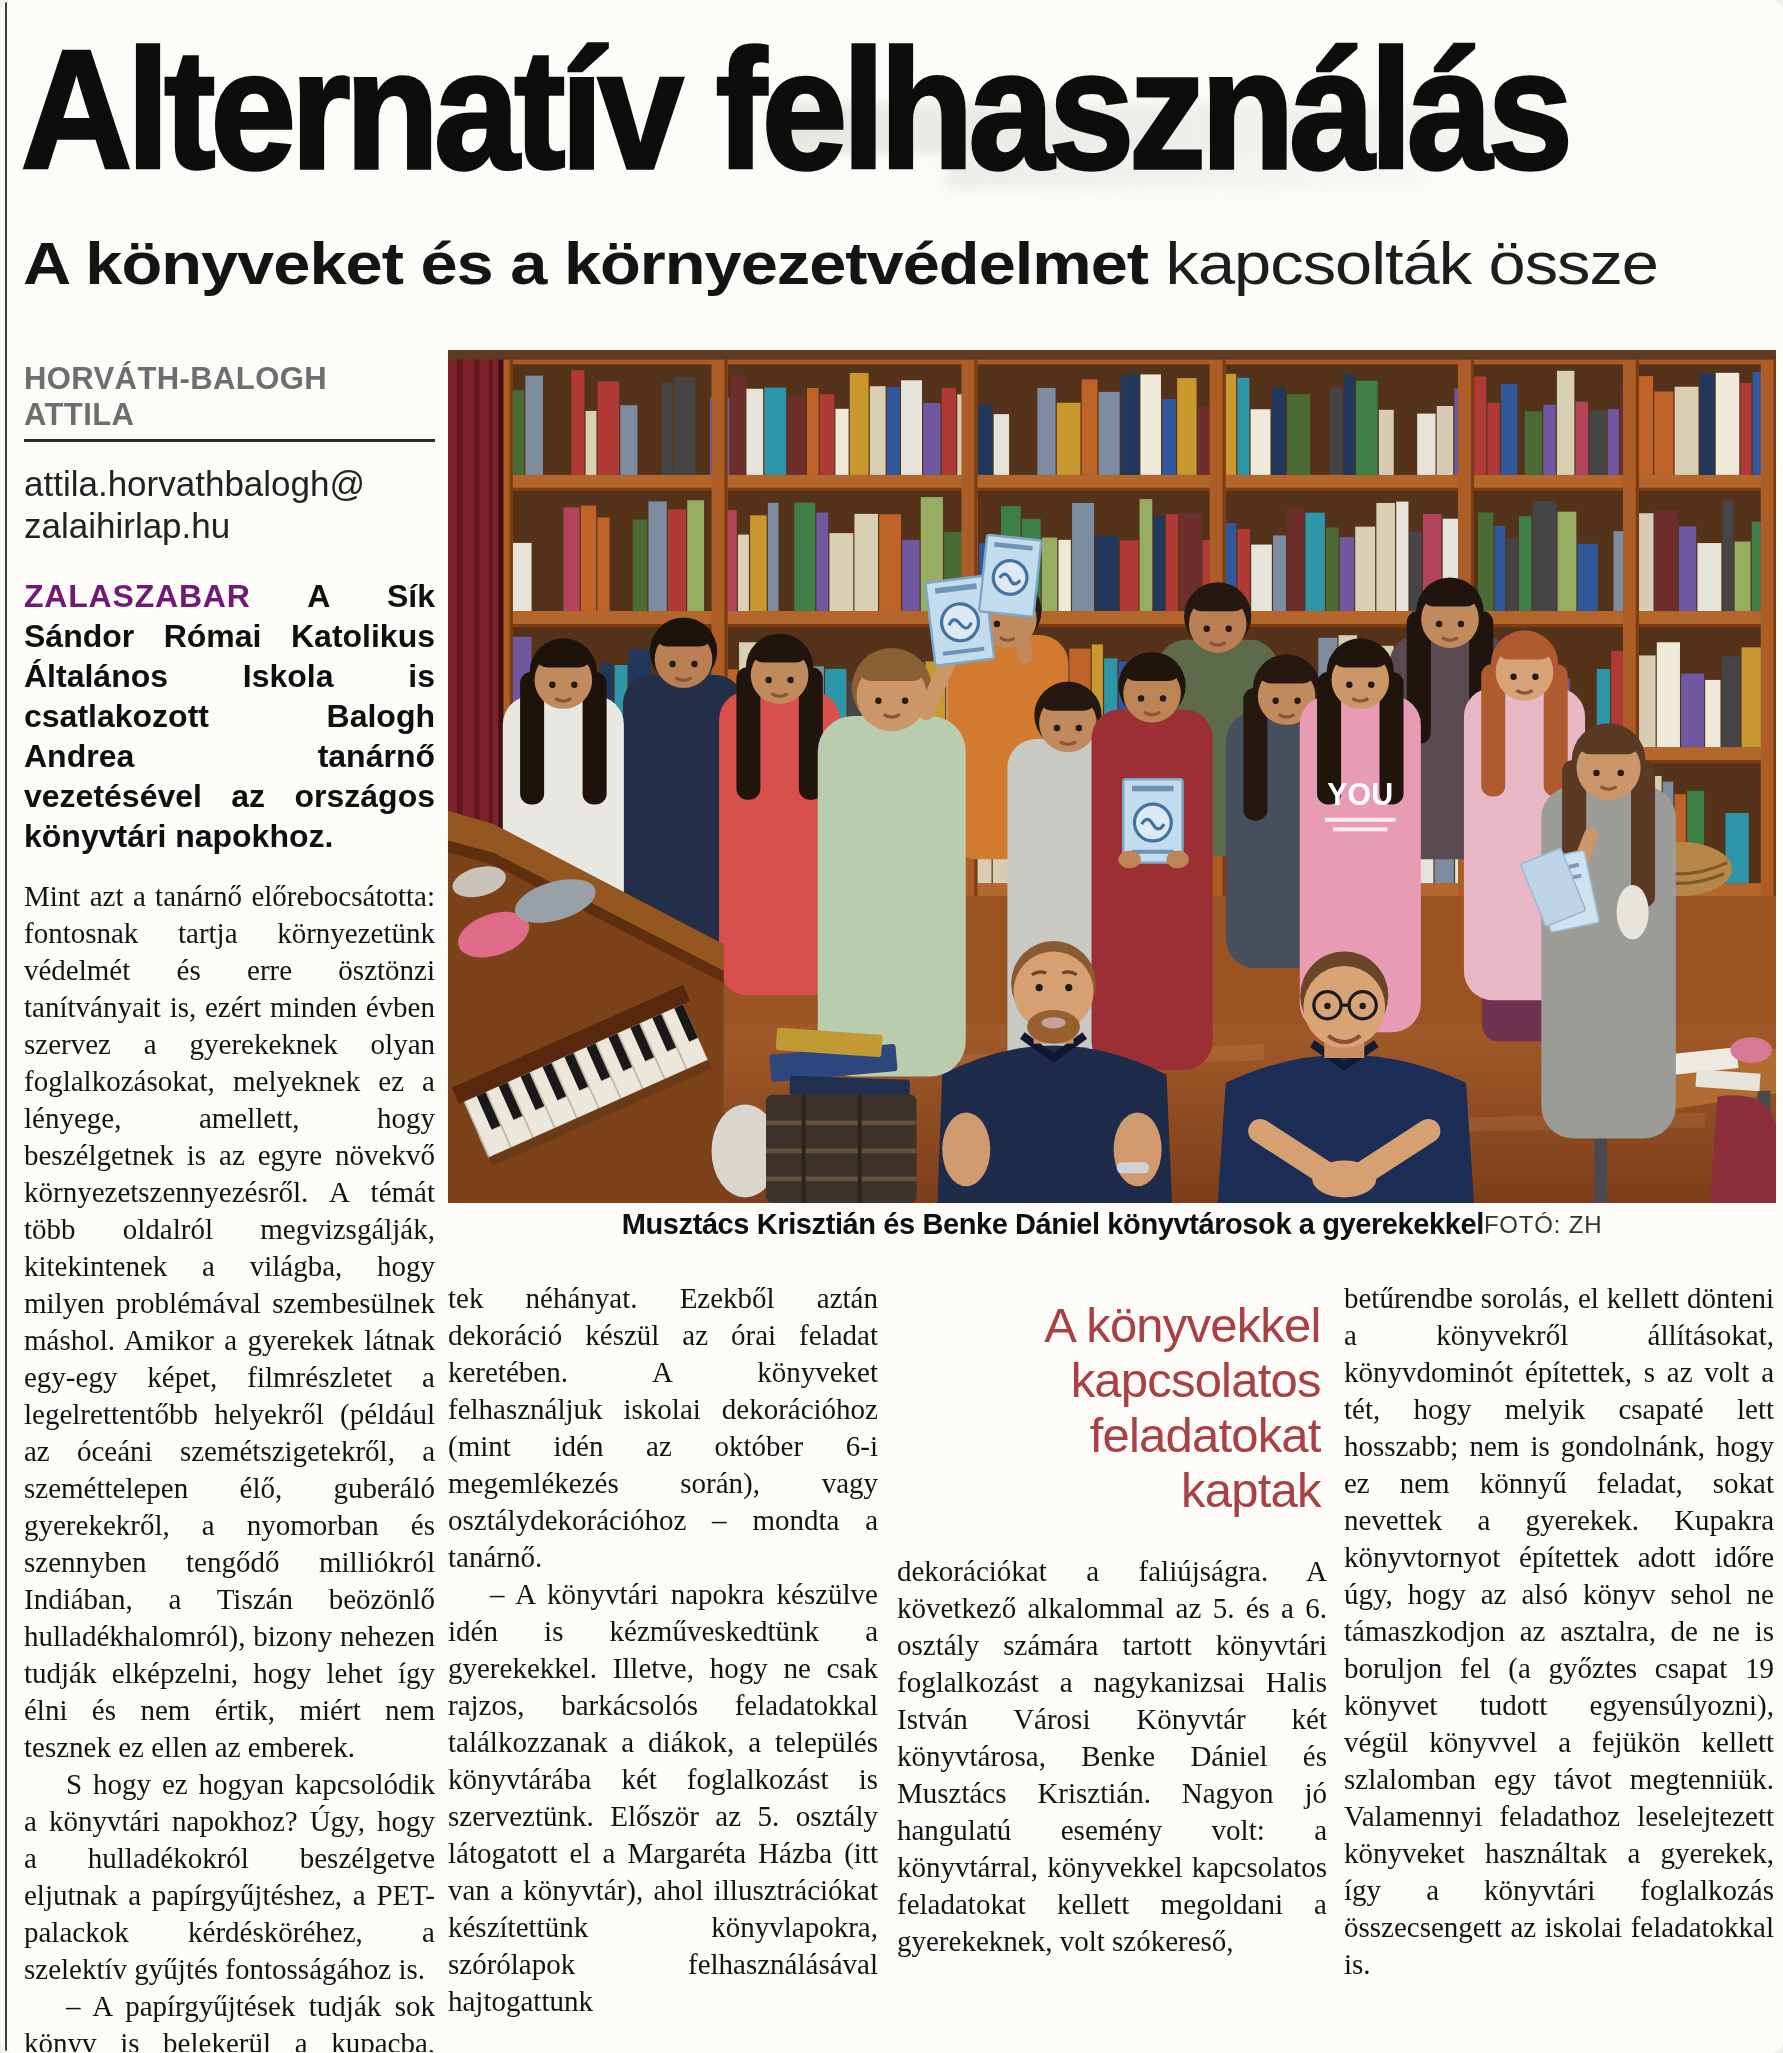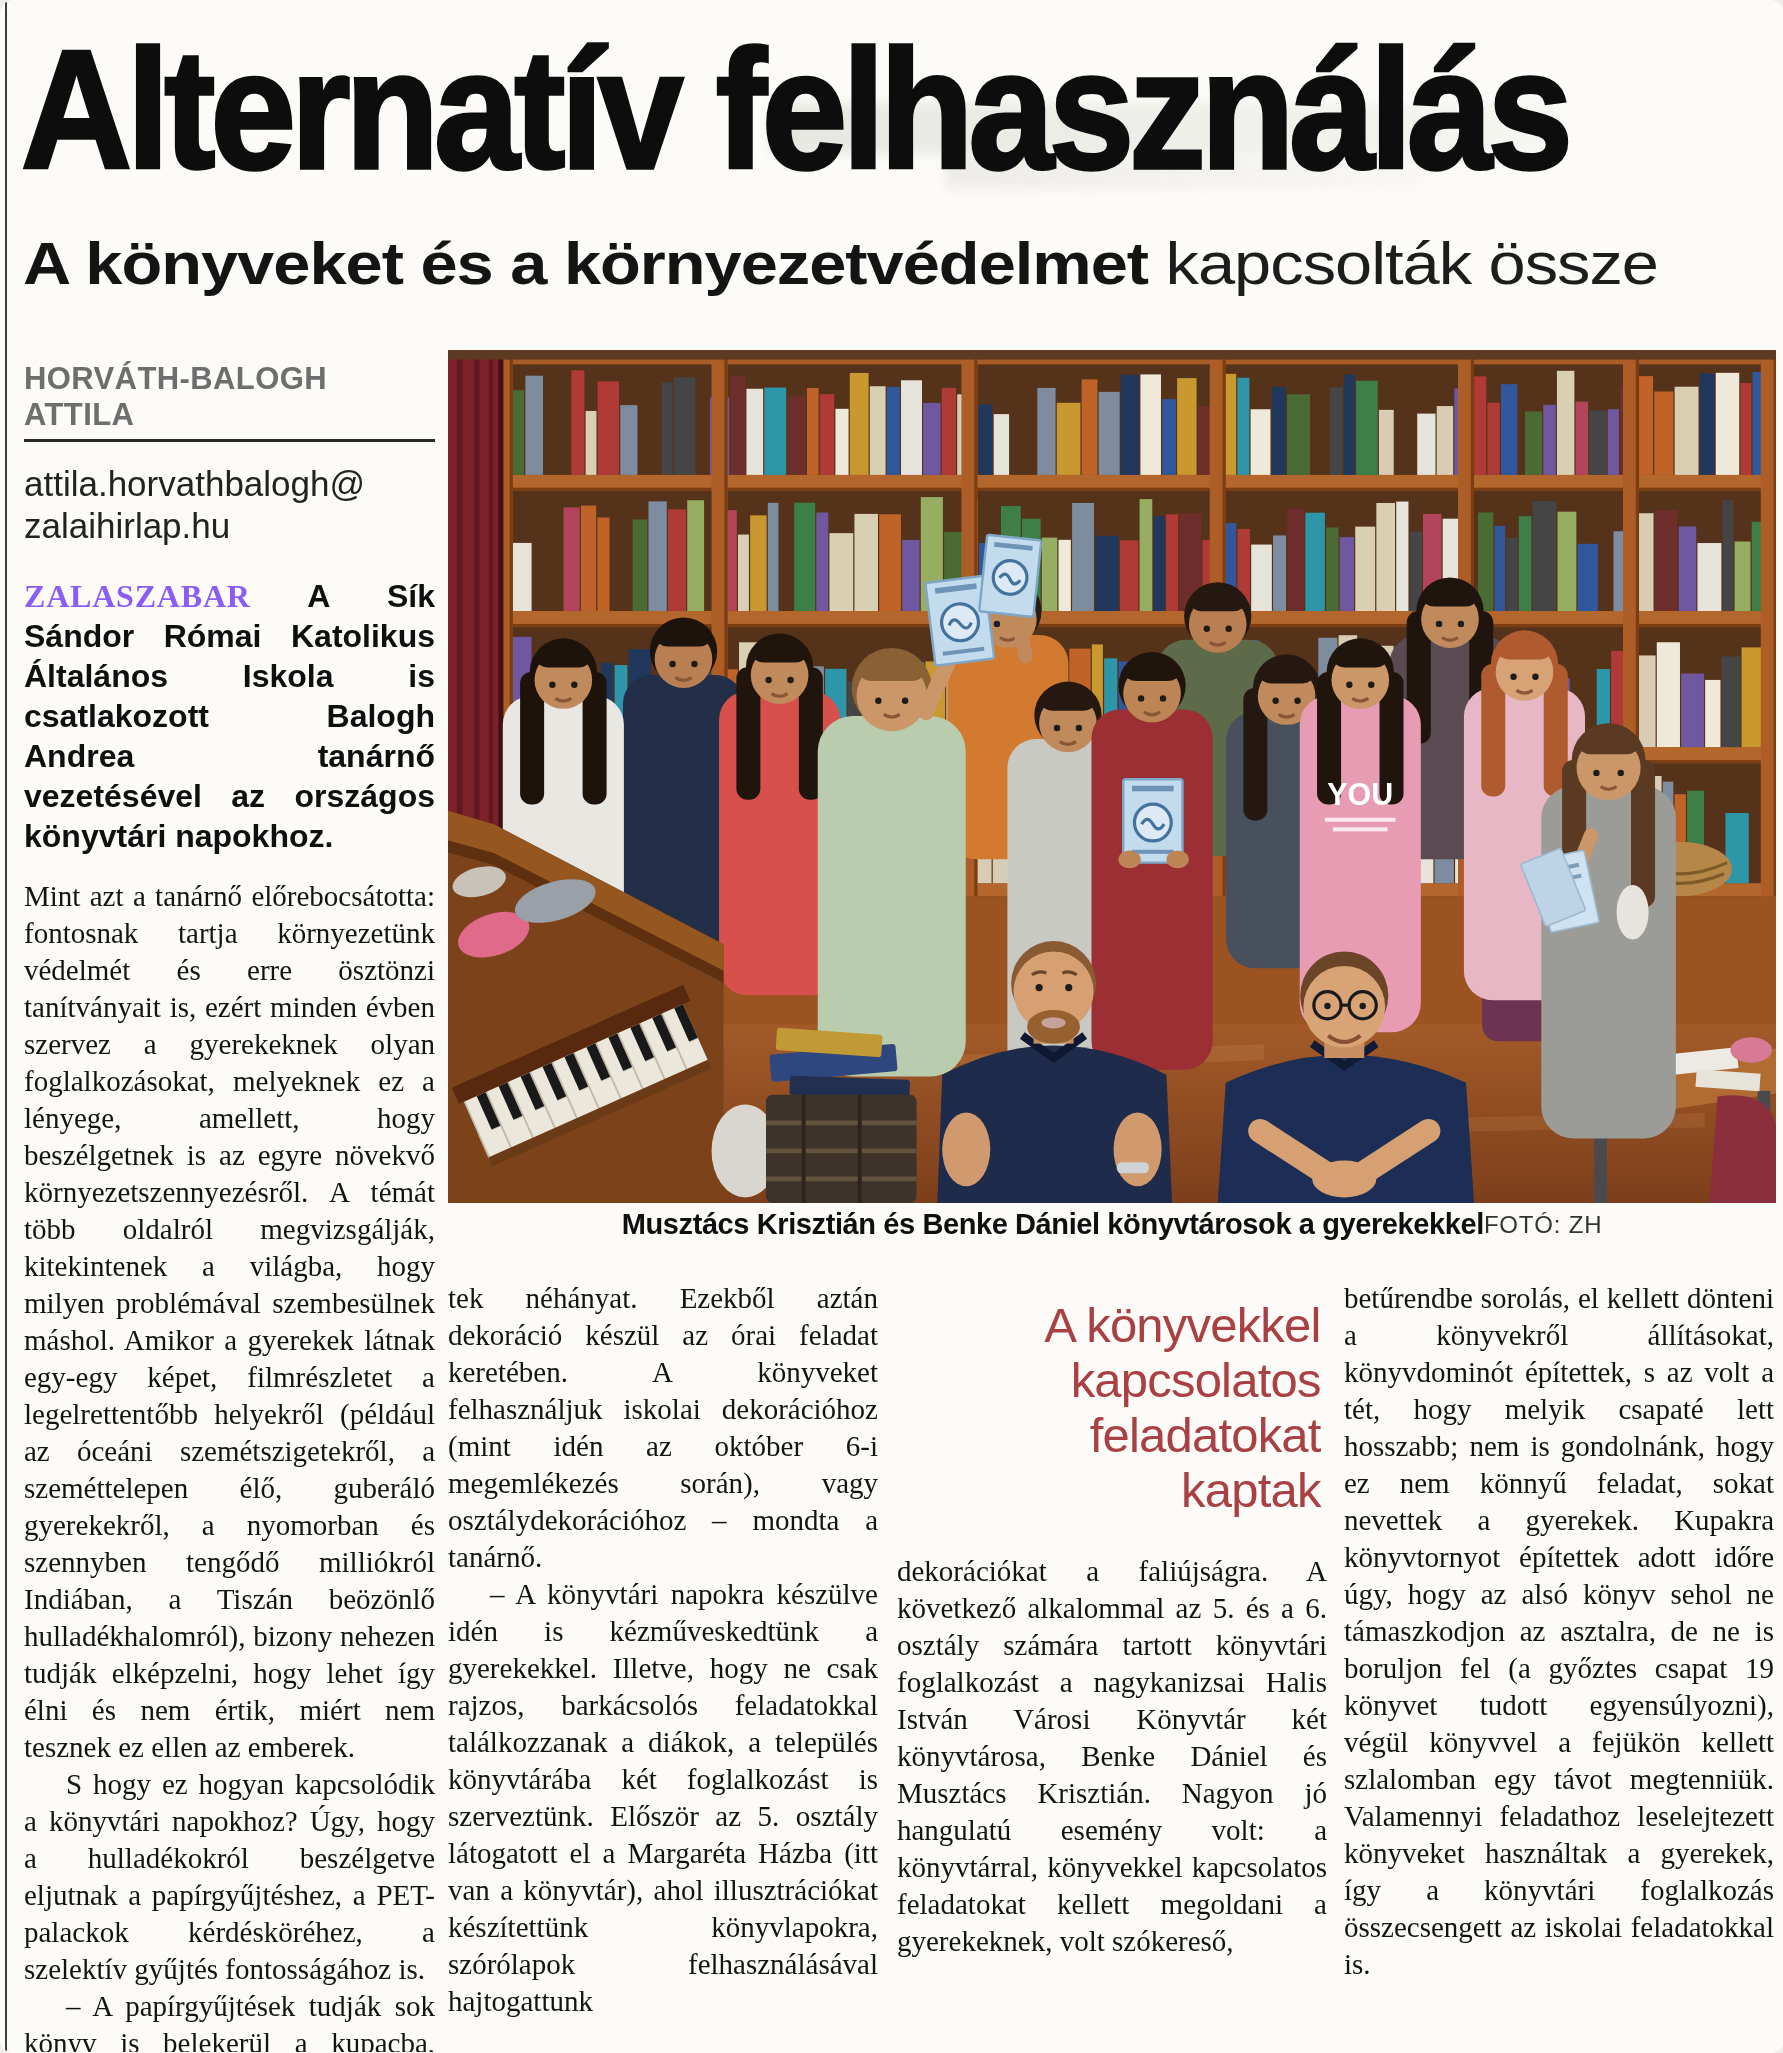--- a/index.html
+++ b/index.html
@@ -30,21 +30,21 @@
   #col1 { left:24px;  top:361px;  width:411px; height:1691px; }
   #col2 { left:448px;  top:1280px; width:430px; height:772px; }
   #col3 { left:897px; top:1280px; width:430px; height:772px; }
   #col4 { left:1344px; top:1280px; width:430px; height:772px; }
 
   .byline-name { font-size:31px; font-weight:700; color:#6e6e6e; letter-spacing:0.4px; }
   .byline-rule { height:2.4px; background:#2a2a2a; margin-top:6.4px; }
   .byline-email { margin-top:21px; font-size:35px; line-height:42px; font-weight:400; color:#222; }
 
   .lead { margin-top:29px; font-size:32px; font-weight:700; line-height:40px; text-align:justify; color:#0f0f0f; }
-  .lead-loc { color:#8b5cf6; letter-spacing:0.8px;font-family:Liberation Serif, serif; }
+  .lead-loc { color:#701a75; letter-spacing:0.8px; }
 
   .body p { margin:0; font-family:"Liberation Serif",serif; font-size:29px; line-height:37px;
     text-align:justify; color:#131313; }
   .body p + p { text-indent:42px; }
   #col1 .body { margin-top:22.5px; }
 
   .photo-wrap { position:absolute; left:448px; top:350px; width:1328px; height:853px; overflow:hidden; background:#14b8a6; }
   .photo-wrap svg { display:block; width:100%; height:100%; }
 
   .caption-row { position:absolute; left:448px; top:1208px; width:1328px; display:flex;

